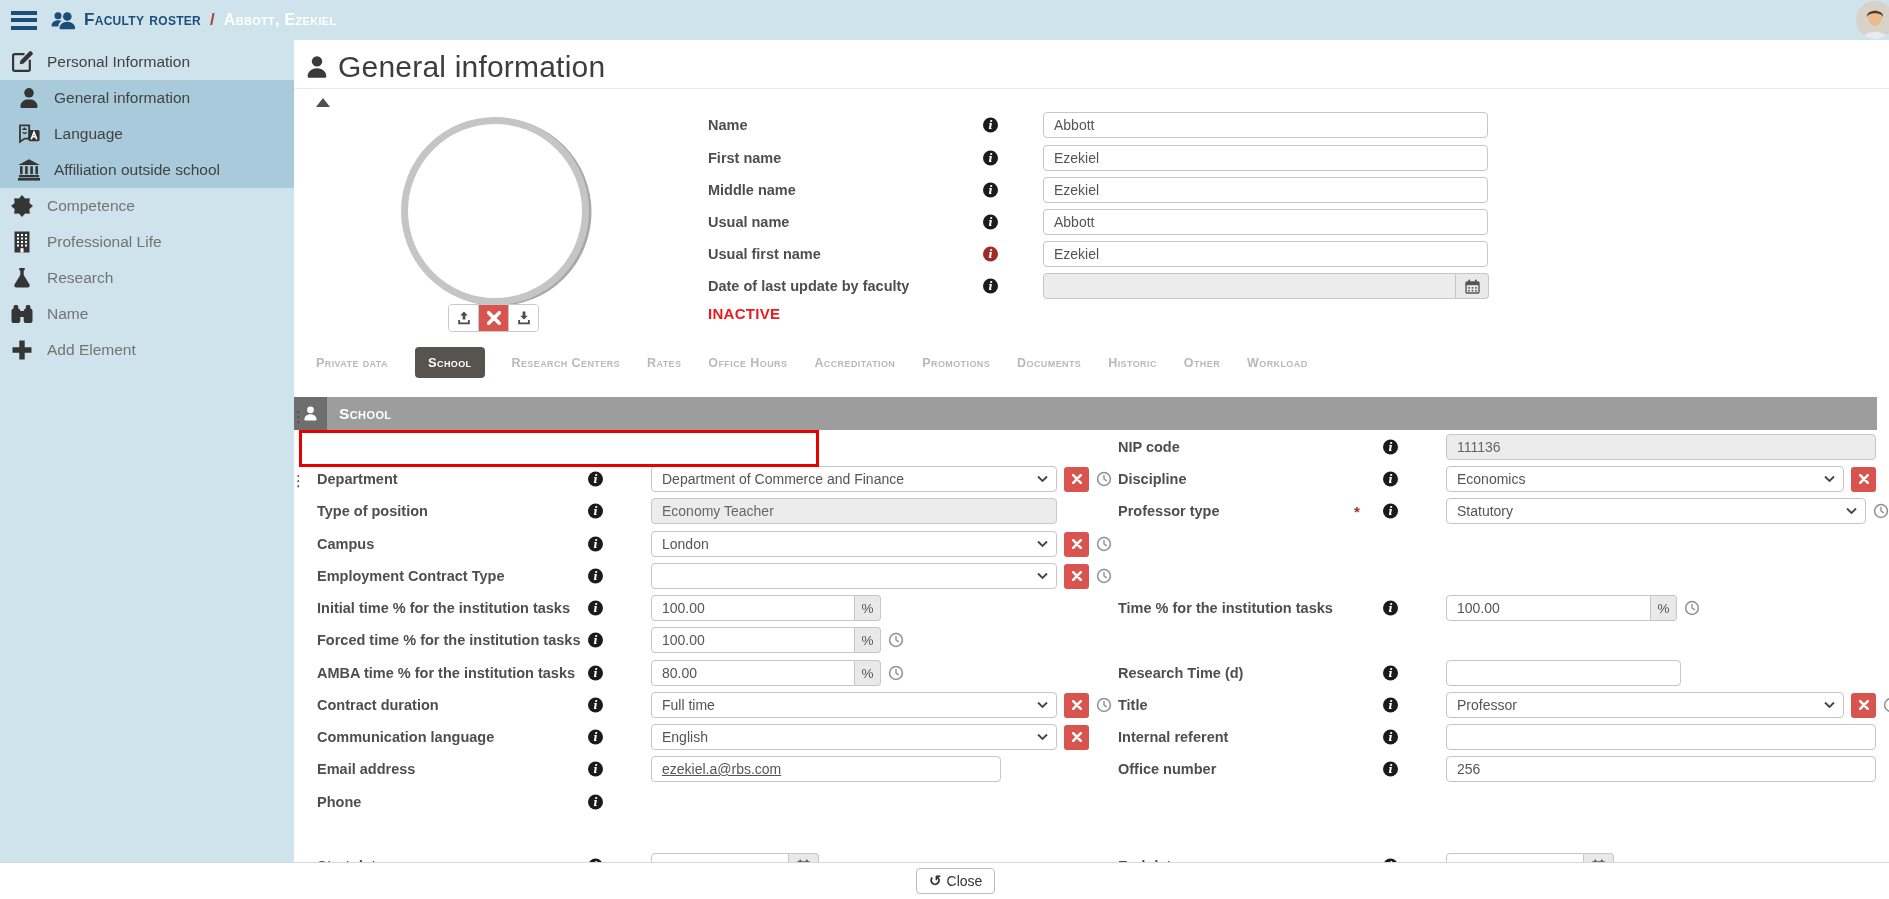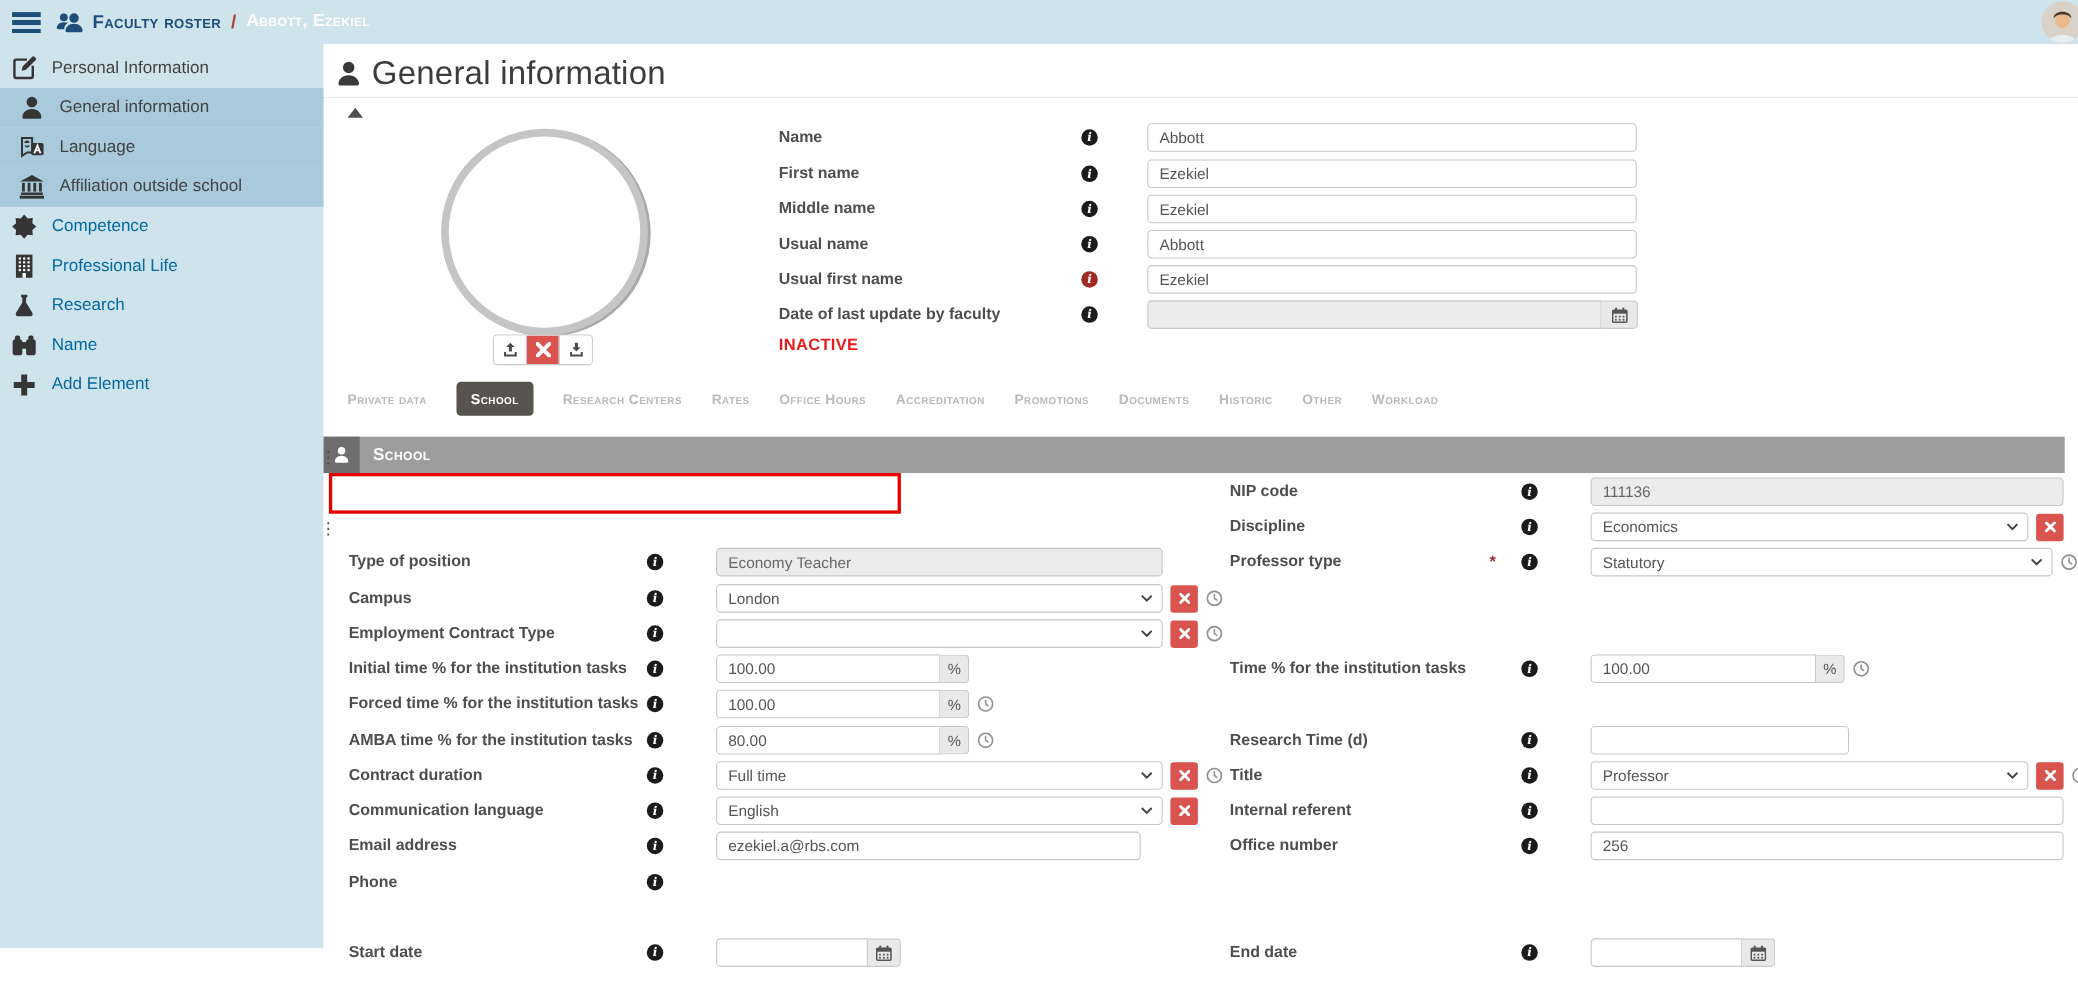--- a/index.html
+++ b/index.html
@@ -20,21 +20,21 @@
   .avatar{position:absolute;left:1856px;top:1px;width:38px;height:38px;border-radius:50%;overflow:hidden;cursor:pointer;}
 
   
   .sidebar{position:absolute;left:0;top:40px;width:294px;height:822px;background:#cee3ec;z-index:2;}
   .side-item{height:36px;display:flex;align-items:center;padding-left:10px;cursor:pointer;}
   .side-item .ic{width:24px;height:24px;color:#353535;margin-right:13px;}
   .side-item .slbl{font-size:15.5px;color:#424242;white-space:nowrap;text-align:right;}
   .side-item.first{margin-top:4px;}
   .side-item.hl{background:#a8cadb;}
   .side-item.sub{padding-left:17px;}
-  .side-item.dim .slbl{color:#0369a1;}
+  .side-item.dim .slbl{color:#737373;}
 
   
   .page-title{position:absolute;left:304px;top:50px;display:flex;align-items:center;z-index:1;}
   .page-title .ic{width:26px;height:26px;color:#3a3a3a;margin-right:8px;}
   .page-title .t{font-size:30px;color:#3d3d3d;letter-spacing:.2px;}
   .title-rule{position:absolute;left:294px;top:88px;width:1595px;height:1px;background:#e9e9e9;}
   .collapse-arrow{position:absolute;left:316px;top:98px;width:0;height:0;cursor:pointer;
                   border-left:7px solid rgba(0,0,0,0);border-right:7px solid rgba(0,0,0,0);border-bottom:9px solid #4f4f4f;}
   .photo-circle{position:absolute;left:401px;top:117px;width:174px;height:174px;border:7px solid #c5c5c5;
                 border-radius:50%;box-shadow:2.5px 1px 0 0 #a8a8a8;background:#fff;}
@@ -379,71 +379,91 @@
         </svg>
       </div>
     <span class="st">School</span>
   </div>
   <div class="grip" style="top:410px"></div>
   <div class="grip" style="top:474px"></div>
 
   <div class="hl-box"></div>
 
 
-
-  <div class="frow" style="left:317px;top:495px;width:820px">
-    <span class="lbl">Type of position</span>
-    <span class="ibtn" style="left:271px"></span>
-    <div class="ctrl" style="left:334px">
-        <input class="inp dis" style="width: 406px;" disabled="" value="Economy Teacher">
-      </div>
-  </div>
-
-  <div class="frow" style="left:317px;top:560px;width:820px">
-    <span class="lbl">Employment Contract Type</span>
+  <div class="frow" style="left:317px;top:463px;width:820px">
+    <span class="lbl">Department</span>
     <span class="ibtn" style="left:271px"></span>
     <div class="ctrl" style="left:334px">
       <div class="sel" style="width:406px">
-          <span></span>
+          <span>Department of Commerce and Finance</span>
           <svg class="chev">
             <use href="#i-chev"></use>
           </svg>
         </div>
       <span class="xbtn">
           <svg class="ic">
             <use href="#i-x"></use>
           </svg>
         </span>
       <svg class="clockbtn">
           <use href="#i-clock"></use>
         </svg>
     </div>
   </div>
 
-  <div class="frow" style="left:317px;top:528px;width:820px">
-    <span class="lbl">Campus</span>
+  <div class="frow" style="left:317px;top:495px;width:820px">
+    <span class="lbl">Type of position</span>
+    <span class="ibtn" style="left:271px"></span>
+    <div class="ctrl" style="left:334px">
+        <input class="inp dis" style="width: 406px;" disabled="" value="Economy Teacher">
+      </div>
+  </div>
+
+  <div class="frow" style="left:317px;top:560px;width:820px">
+    <span class="lbl">Employment Contract Type</span>
     <span class="ibtn" style="left:271px"></span>
     <div class="ctrl" style="left:334px">
       <div class="sel" style="width:406px">
-          <span>London</span>
+          <span></span>
           <svg class="chev">
             <use href="#i-chev"></use>
           </svg>
         </div>
       <span class="xbtn">
           <svg class="ic">
             <use href="#i-x"></use>
           </svg>
         </span>
       <svg class="clockbtn">
           <use href="#i-clock"></use>
         </svg>
     </div>
   </div>
 
+  <div class="frow" style="left:317px;top:528px;width:820px">
+    <span class="lbl">Campus</span>
+    <span class="ibtn" style="left:271px"></span>
+    <div class="ctrl" style="left:334px">
+      <div class="sel" style="width:406px">
+          <span>London</span>
+          <svg class="chev">
+            <use href="#i-chev"></use>
+          </svg>
+        </div>
+      <span class="xbtn">
+          <svg class="ic">
+            <use href="#i-x"></use>
+          </svg>
+        </span>
+      <svg class="clockbtn">
+          <use href="#i-clock"></use>
+        </svg>
+    </div>
+  </div>
+
   <div class="frow" style="left:317px;top:592px;width:820px">
     <span class="lbl">Initial time % for the institution tasks</span>
     <span class="ibtn" style="left:271px"></span>
     <div class="ctrl" style="left:334px">
       <div class="igrp">
           <input class="inp" style="width: 204px;" value="100.00">
           <span class="addon" style="width:26px">%</span>
         </div>
     </div>
   </div>
@@ -512,21 +532,21 @@
             <use href="#i-x"></use>
           </svg>
         </span>
     </div>
   </div>
 
   <div class="frow" style="left:317px;top:753px;width:820px">
     <span class="lbl">Email address</span>
     <span class="ibtn" style="left:271px"></span>
     <div class="ctrl" style="left:334px">
-        <input class="inp" style="width: 386px;" value="ezekiel.a@rbs.com">
+        <input class="inp" style="width: 350px; text-decoration: underline;" value="ezekiel.a@rbs.com">
       </div>
   </div>
 
   <div class="frow" style="left:317px;top:786px;width:820px">
     <span class="lbl">Phone</span>
     <span class="ibtn" style="left:271px"></span>
   </div>
 
 
   <div class="frow" style="left:317px;top:850px;width:820px">
@@ -655,14 +675,20 @@
           <input class="inp" style="width: 138px;" value="">
           <span class="addon" style="width:30px">
             <svg class="ic">
               <use href="#i-cal"></use>
             </svg>
           </span>
         </div>
     </div>
   </div>
 
+  <div class="footer">
+    <button class="close-btn">
+      <span class="undo-ic"></span>
+      <span>Close</span>
+    </button>
+  </div>
 
 </div>
 
 </body></html>

